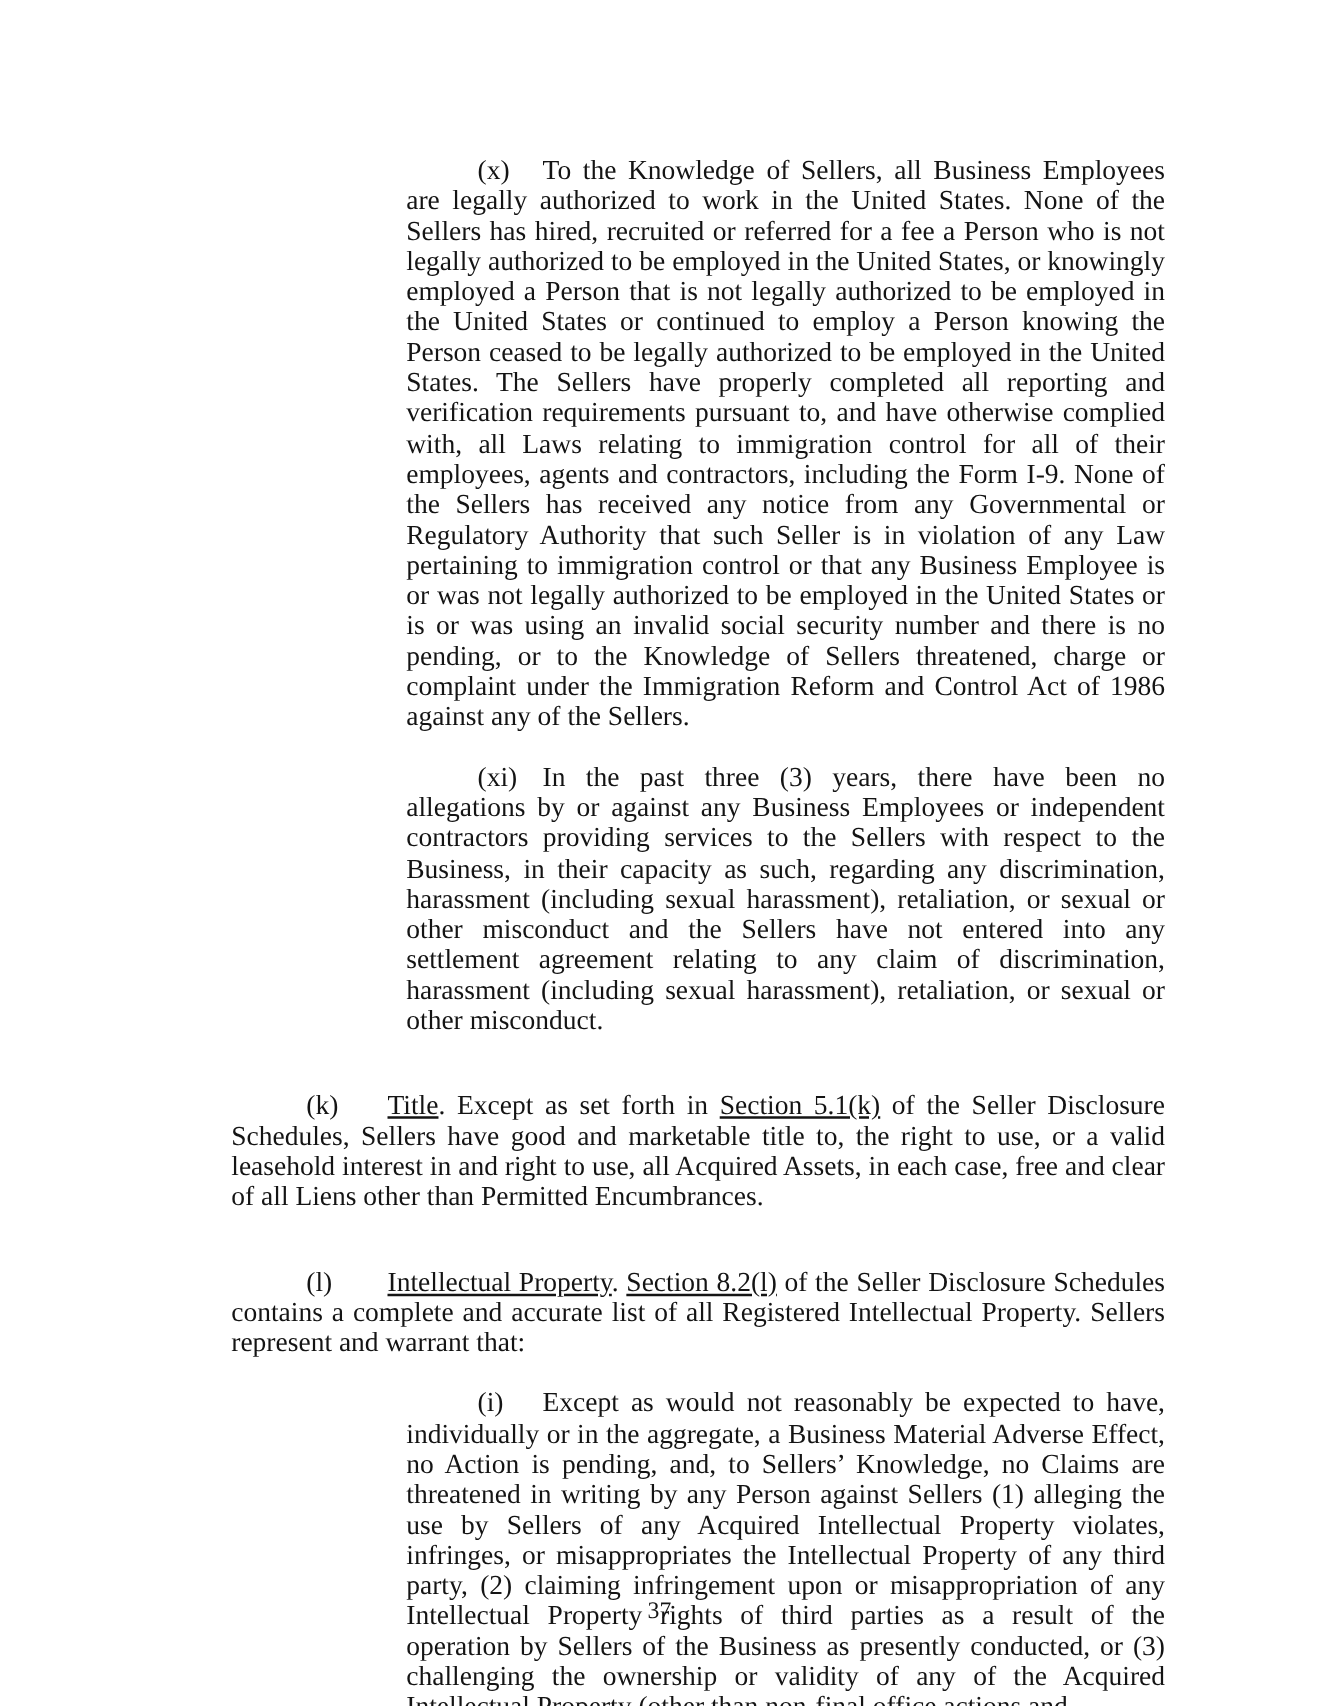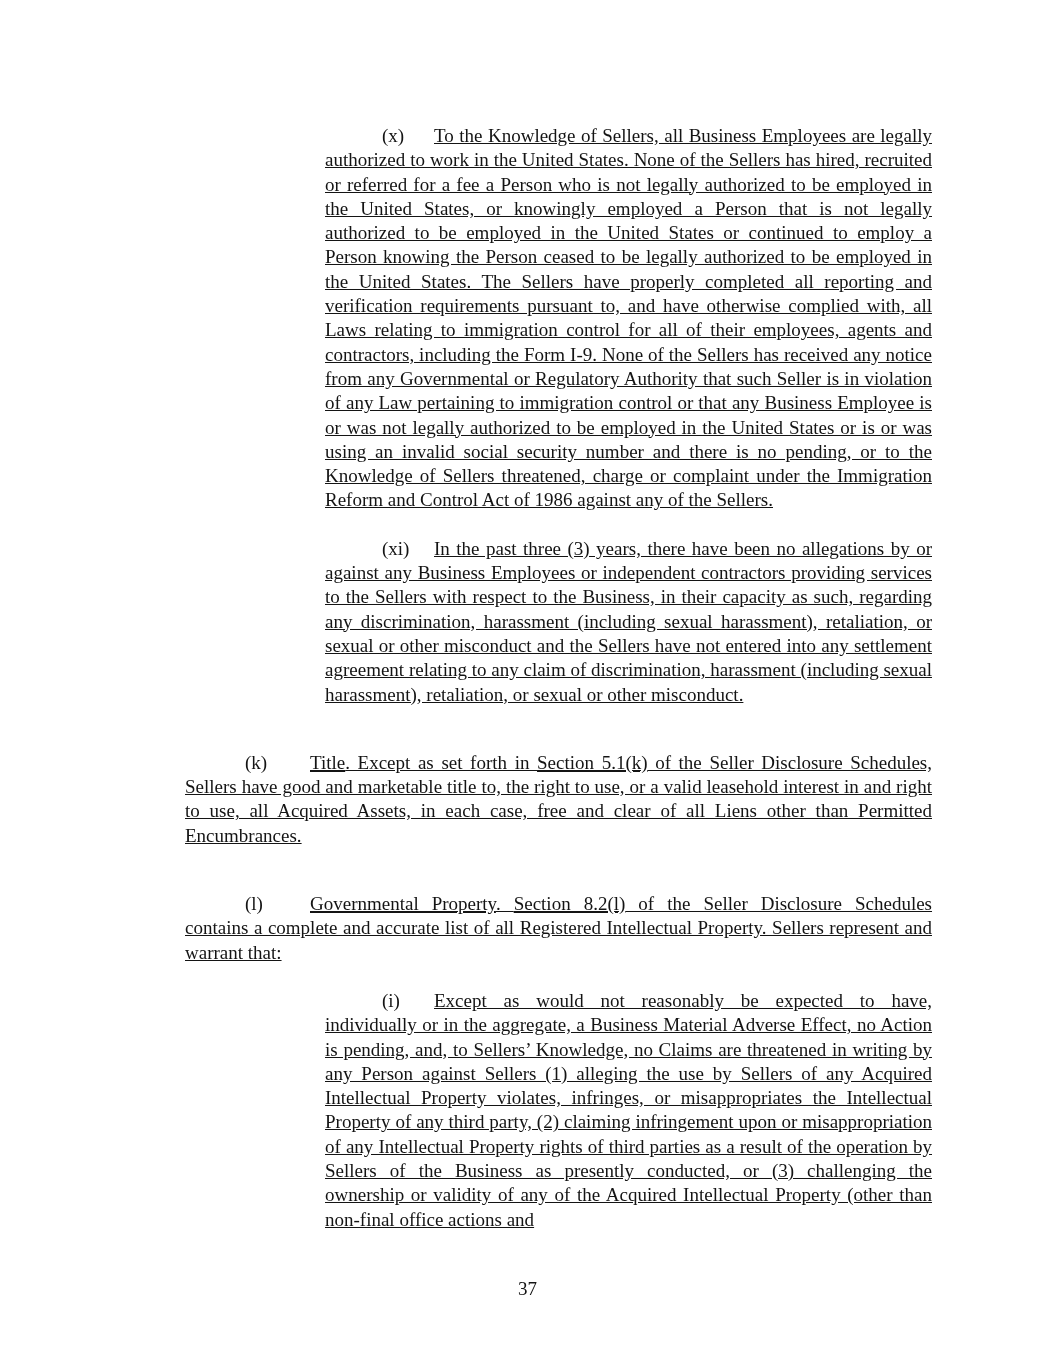--- a/index.html
+++ b/index.html
@@ -13,26 +13,25 @@
     color: #141414;
     overflow: hidden;
   }
   .content {
     position: absolute;
     top: 124px;
     left: 185px;
     width: 747px;
   }
   p.para {
-    font-size: 19px;
+    font-size: 22px;
     line-height: 24.3px;
     text-align: justify;
     margin-bottom: 24px;
     color: #141414;
-    text-decoration: underline;
   }
   
   p.para.sub { margin-left: 140px; text-indent: 57px; }
   
   p.para.main { text-indent: 60px; margin-top: 44px; }
   .plabel { display: inline-block; text-indent: 0; }
   p.para.sub  .plabel { min-width: 52px; }
   p.para.main .plabel { min-width: 65px; }
   .u { text-decoration: underline; text-underline-offset: 2px; }
   .page-number {
@@ -46,17 +45,17 @@
   }
 </style>
 </head>
 <body>
 
 <div class="page">
   <main class="content">
       <p class="para sub"><span class="plabel">(x)</span><span>To the Knowledge of Sellers, all Business Employees are legally authorized to work in the United States.  None of the Sellers has hired, recruited or referred for a fee a Person who is not legally authorized to be employed in the United States, or knowingly employed a Person that is not legally authorized to be employed in the United States or continued to employ a Person knowing the Person ceased to be legally authorized to be employed in the United States.  The Sellers have properly completed all reporting and verification requirements pursuant to, and have otherwise complied with, all Laws relating to immigration control for all of their employees, agents and contractors, including the Form I-9.  None of the Sellers has received any notice from any Governmental or Regulatory Authority that such Seller is in violation of any Law pertaining to immigration control or that any Business Employee is or was not legally authorized to be employed in the United States or is or was using an invalid social security number and there is no pending, or to the Knowledge of Sellers threatened, charge or complaint under the Immigration Reform and Control Act of 1986 against any of the Sellers.</span></p>
       <p class="para sub"><span class="plabel">(xi)</span><span>In the past three (3) years, there have been no allegations by or against any Business Employees or independent contractors providing services to the Sellers with respect to the Business, in their capacity as such, regarding any discrimination, harassment (including sexual harassment), retaliation, or sexual or other misconduct and the Sellers have not entered into any settlement agreement relating to any claim of discrimination, harassment (including sexual harassment), retaliation, or sexual or other misconduct.</span></p>
       <p class="para main"><span class="plabel">(k)</span><span class="u">Title</span><span>. Except as set forth in </span><span class="u">Section 5.1(k)</span><span> of the Seller Disclosure Schedules, Sellers have good and marketable title to, the right to use, or a valid leasehold interest in and right to use, all Acquired Assets, in each case, free and clear of all Liens other than Permitted Encumbrances.</span></p>
-      <p class="para main"><span class="plabel">(l)</span><span class="u">Governmental Property</span><span>. </span><span class="u">Section 8.2(l)</span><span> of the Seller Disclosure Schedules contains a complete and accurate list of all Registered Intellectual Property. Sellers represent and warrant that:</span></p>
+      <p class="para main"><span class="plabel">(l)</span><span class="u">Intellectual Property</span><span>. </span><span class="u">Section 8.2(l)</span><span> of the Seller Disclosure Schedules contains a complete and accurate list of all Registered Intellectual Property. Sellers represent and warrant that:</span></p>
       <p class="para sub"><span class="plabel">(i)</span><span>Except as would not reasonably be expected to have, individually or in the aggregate, a Business Material Adverse Effect, no Action is pending, and, to Sellers’ Knowledge, no Claims are threatened in writing by any Person against Sellers (1) alleging the use by Sellers of any Acquired Intellectual Property violates, infringes, or misappropriates the Intellectual Property of any third party, (2) claiming infringement upon or misappropriation of any Intellectual Property rights of third parties as a result of the operation by Sellers of the Business as presently conducted, or (3) challenging the ownership or validity of any of the Acquired Intellectual Property (other than non-final office actions and</span></p>
     </main>
   <div class="page-number">37</div>
 </div>
 
 </body></html>

